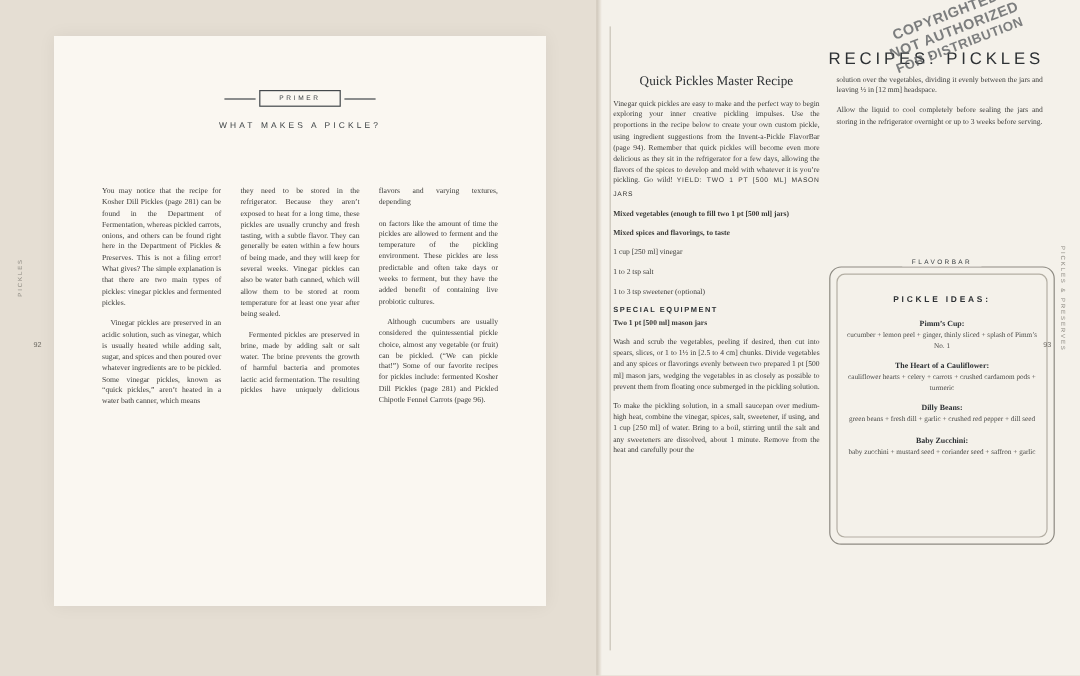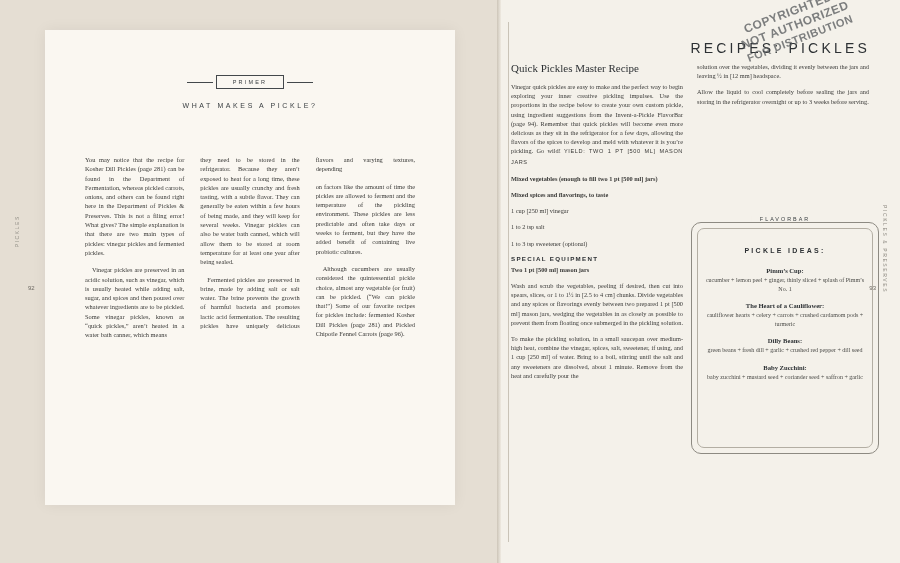--- a/index.html
+++ b/index.html
@@ -83,20 +83,21 @@
     font-size:14px;letter-spacing:3.2px;color:#2d3134;font-weight:normal;
   }
   .rule-top{
     position:absolute;left:7px;top:22px;width:1px;height:520px;background:#c9c3b7;
   }
 
   .recipe-head{
     position:absolute;left:10px;top:62px;width:172px;
     font-size:11px;color:#2d3134;font-weight:normal;
     font-family:"Liberation Serif",serif;
+    text-align:center;
   }
   .col-a{
     position:absolute;left:10px;top:82px;width:172px;
   }
   .col-b{
     position:absolute;left:196px;top:62px;width:172px;
   }
   .col-a p,.col-b p{
     margin:0 0 7px 0;font-size:6.3px;line-height:9.2px;text-align:justify;color:#3a3a38;
   }

